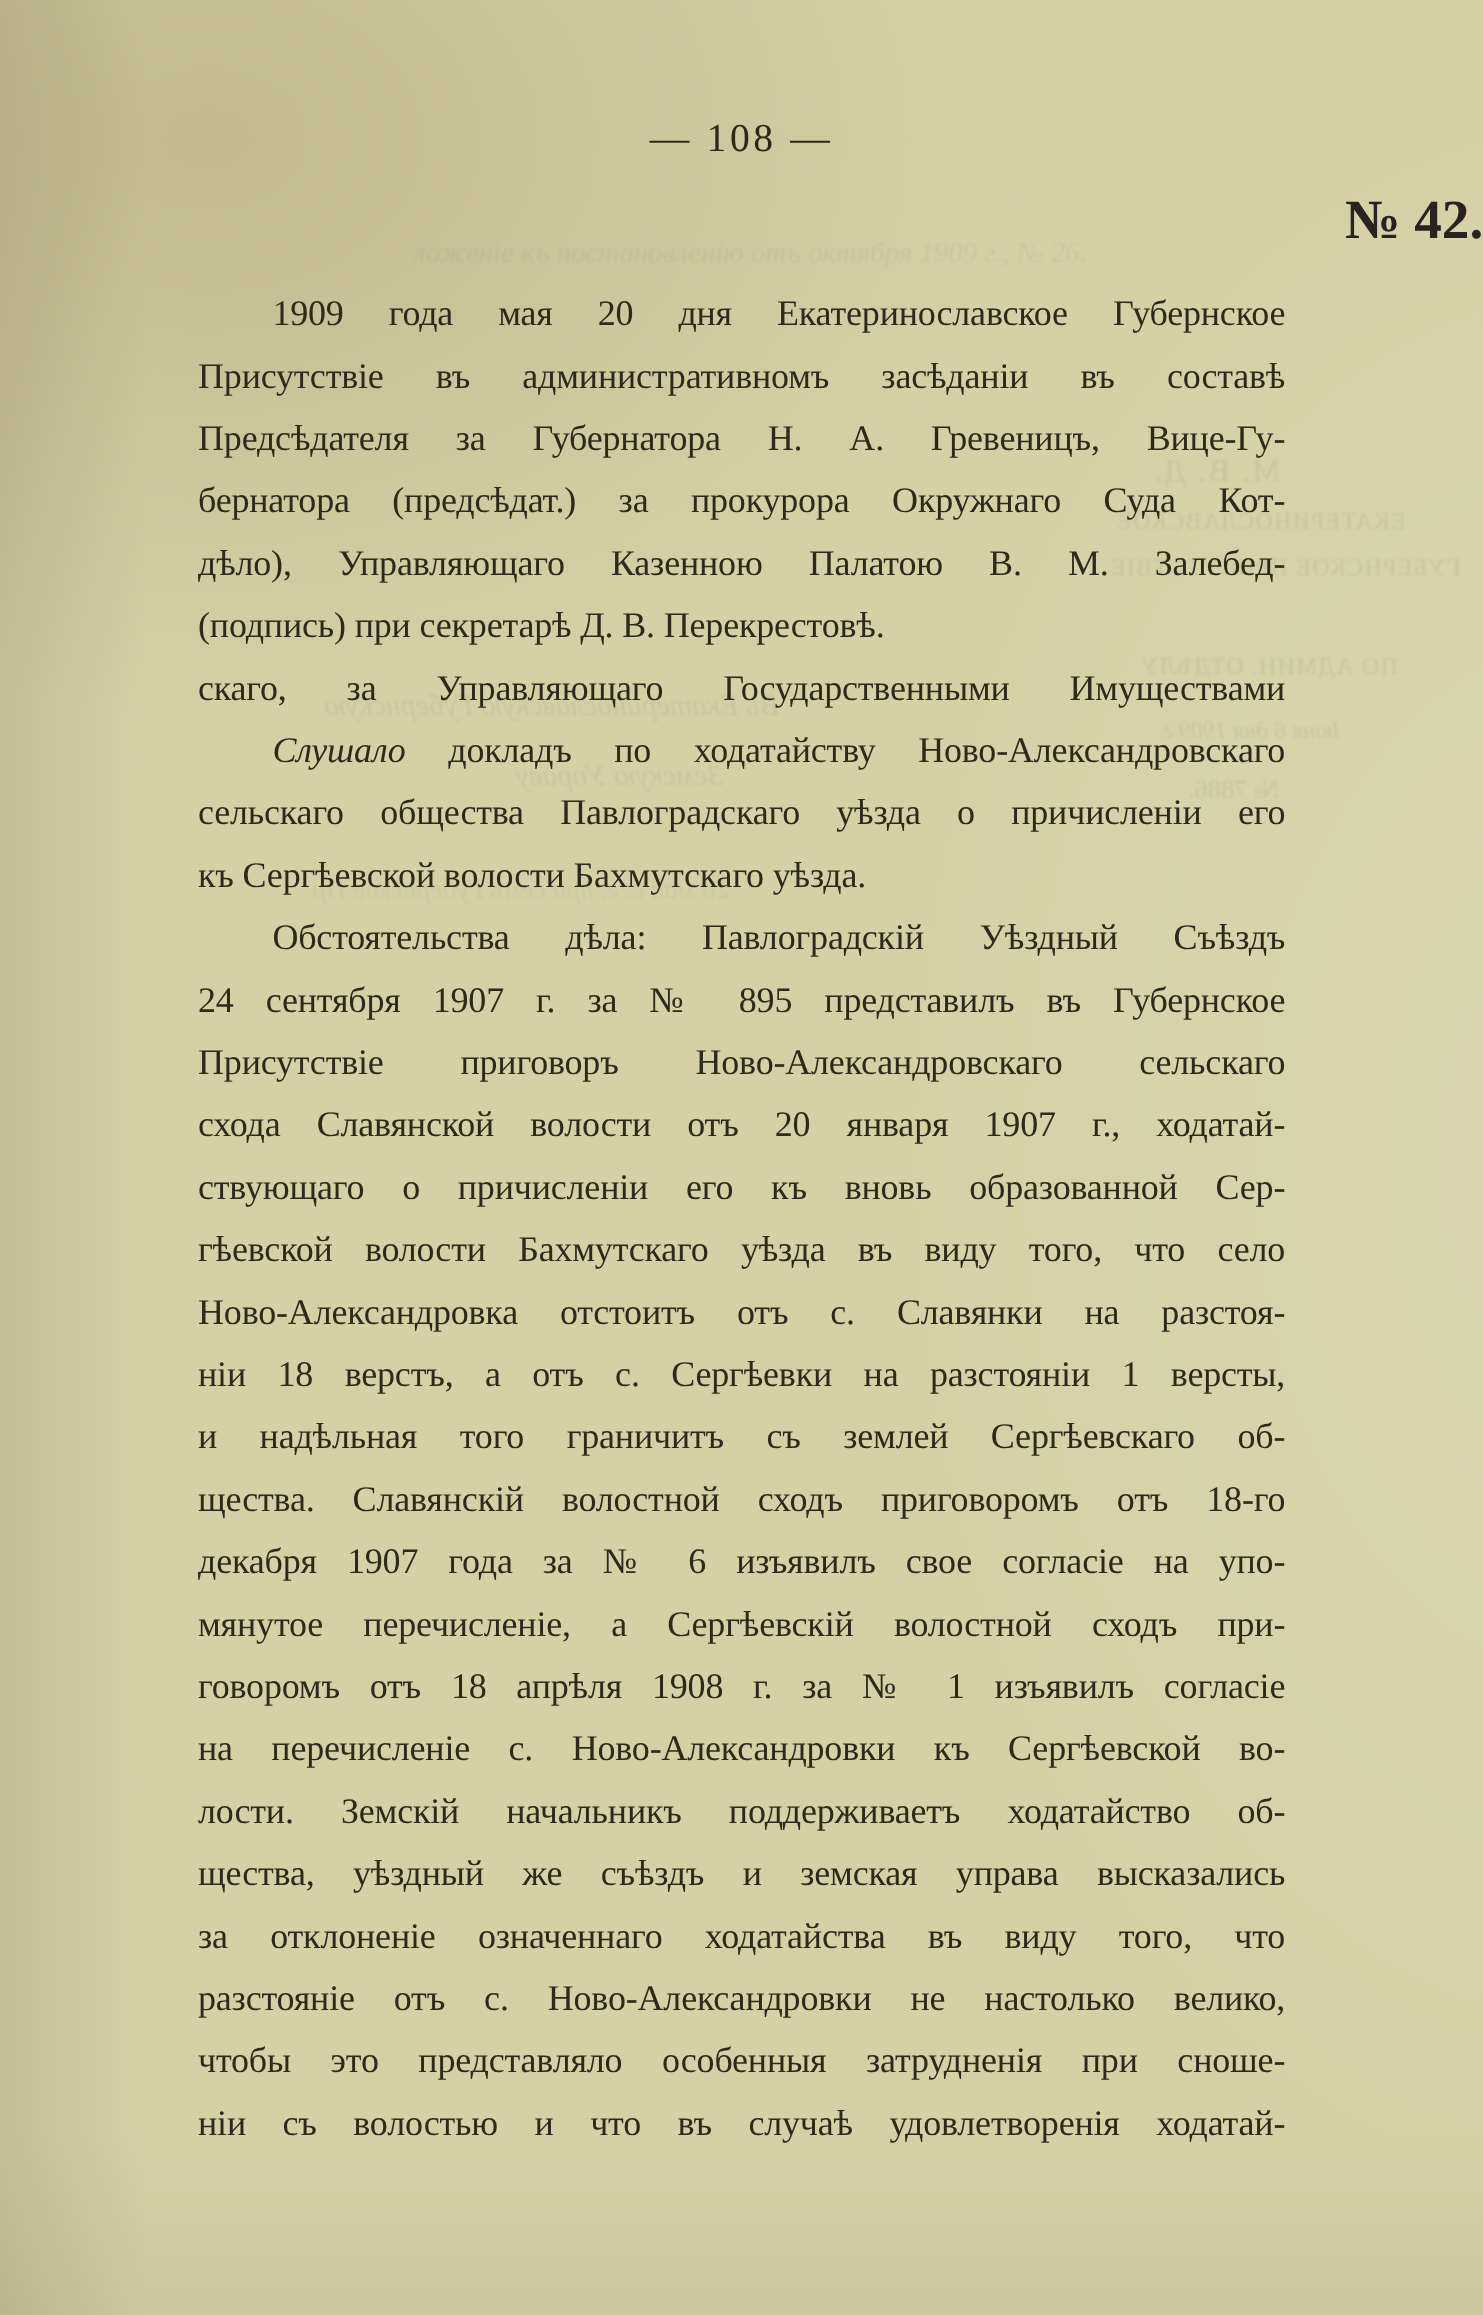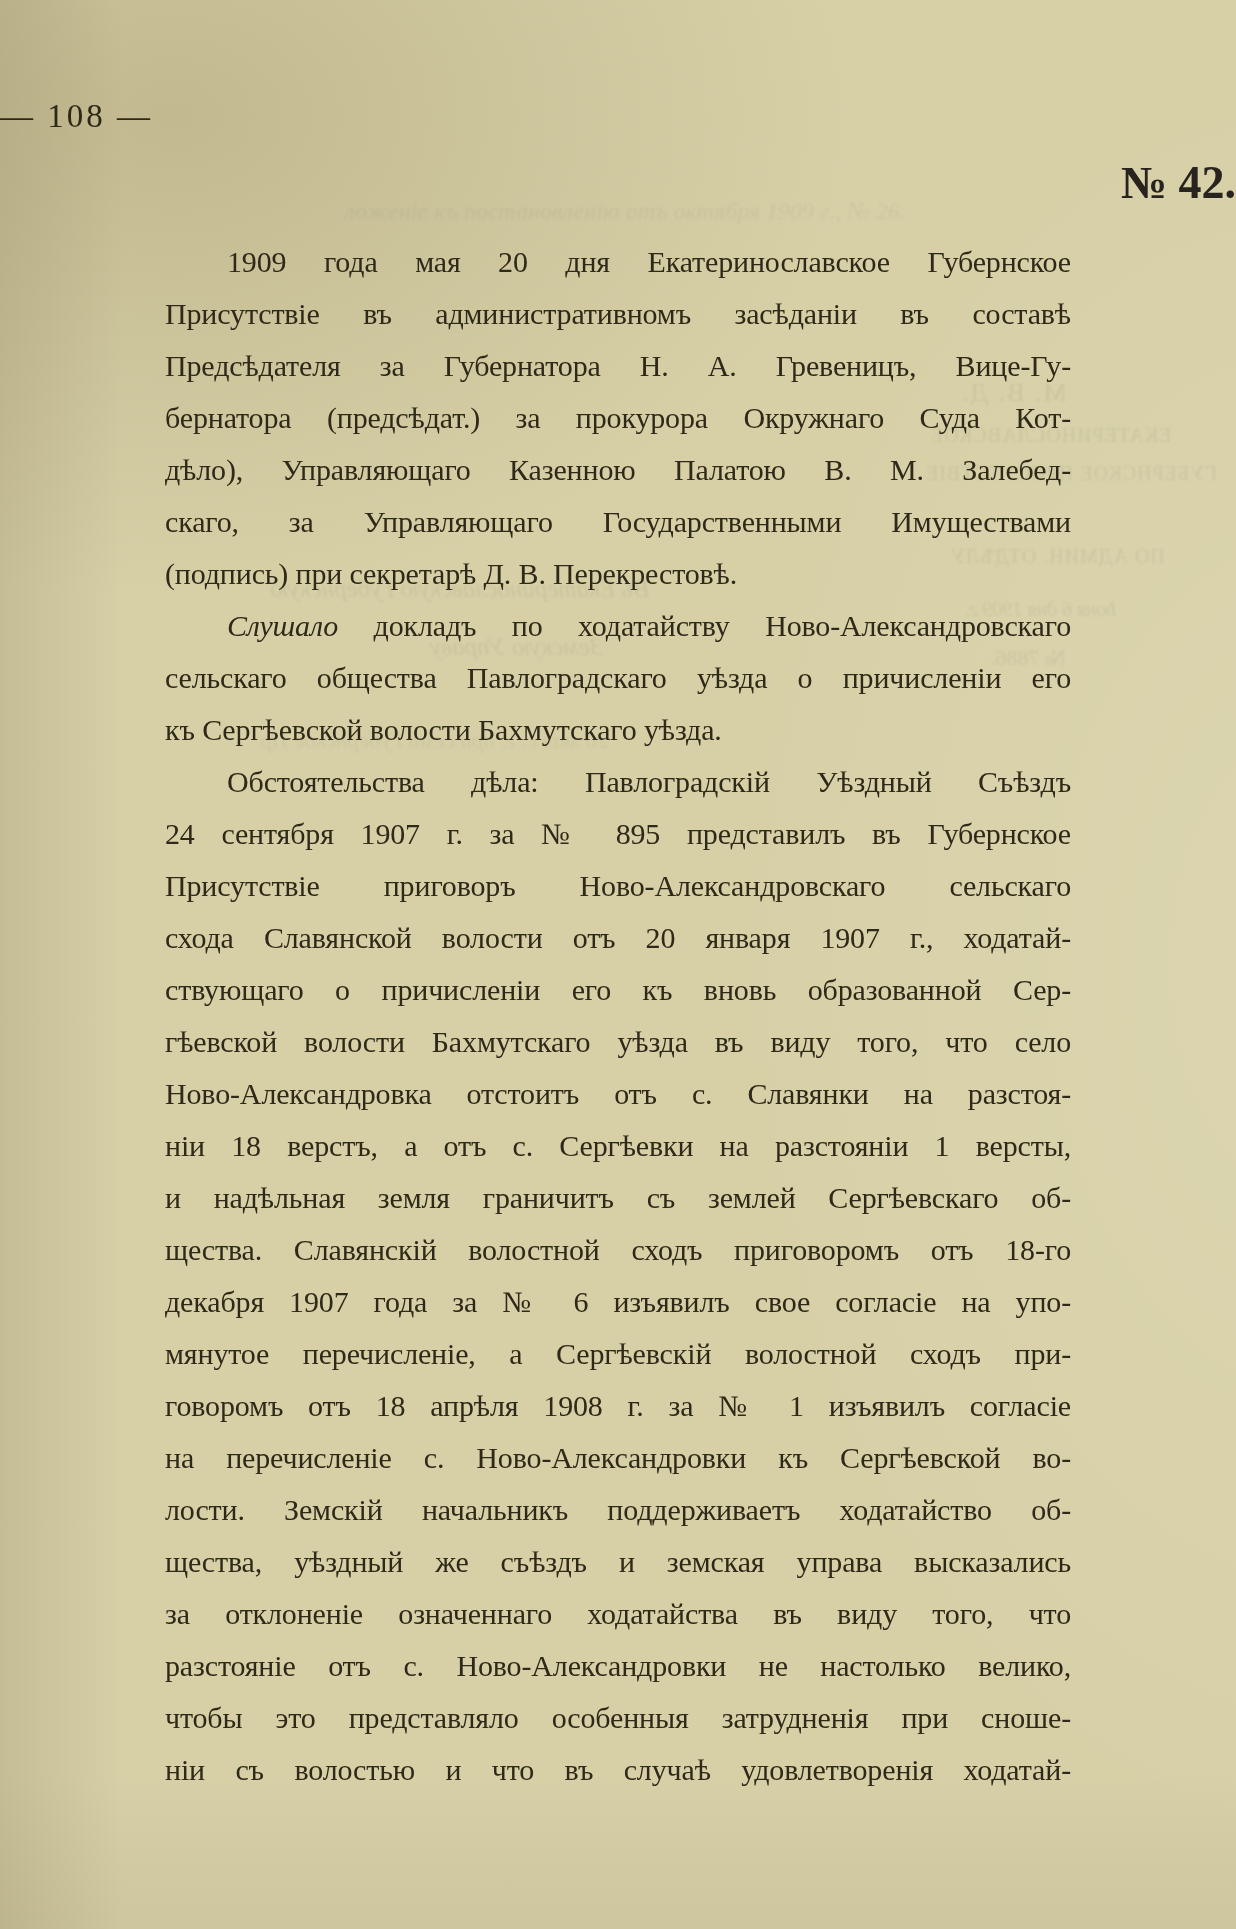--- a/index.html
+++ b/index.html
@@ -11,21 +11,21 @@
       radial-gradient(1100px 780px at 14% 6%, rgba(110,92,52,.20), rgba(110,92,52,0) 62%),
       radial-gradient(1000px 1500px at 108% 50%, rgba(255,255,242,.12), rgba(255,255,242,0) 60%),
       linear-gradient(90deg, rgba(86,72,42,.14), rgba(86,72,42,0) 10%),
       linear-gradient(0deg, rgba(96,82,50,.08), rgba(96,82,50,0) 8%),
       #d7d0a7;
   }
   .page{position:absolute;inset:0;color:#2e2817;}
 
   .pageno{
     position:absolute;top:98px;left:0;width:100%;
-    font-size:33px;letter-spacing:3px;
+    text-align:center;font-size:33px;letter-spacing:3px;
     color:#2e2817;
   }
   .docno{
     position:absolute;top:156px;left:0;width:100%;
     text-align:right;font-weight:bold;font-size:46px;
     color:#29231ا4;color:#29231f;
   }
 
   .textblock{
     position:absolute;left:165px;top:236px;width:906px;
@@ -65,34 +65,34 @@
   <div class="pageno">— 108 —</div>
 
   <div class="docno">№ 42.</div>
 
   <div class="textblock">
       <div class="line indent">1909 года мая 20 дня Екатеринославское Губернское</div>
       <div class="line">Присутствіе въ административномъ засѣданіи въ составѣ</div>
       <div class="line">Предсѣдателя за Губернатора Н. А. Гревеницъ, Вице-Гу-</div>
       <div class="line">бернатора (предсѣдат.) за прокурора Окружнаго Суда Кот-</div>
       <div class="line">дѣло), Управляющаго Казенною Палатою В. М. Залебед-</div>
+      <div class="line para-end">(подпись) при секретарѣ Д. В. Перекрестовѣ.</div>
       <div class="line">скаго, за Управляющаго Государственными Имуществами</div>
-      <div class="line para-end">(подпись) при секретарѣ Д. В. Перекрестовѣ.</div>
       <div class="line indent"><em>Слушало</em><span> докладъ по ходатайству Ново-Александровскаго</span></div>
       <div class="line">сельскаго общества Павлоградскаго уѣзда о причисленіи его</div>
       <div class="line para-end">къ Сергѣевской волости Бахмутскаго уѣзда.</div>
       <div class="line indent">Обстоятельства дѣла: Павлоградскій Уѣздный Съѣздъ</div>
       <div class="line">24 сентября 1907 г. за № 895 представилъ въ Губернское</div>
       <div class="line">Присутствіе приговоръ Ново-Александровскаго сельскаго</div>
       <div class="line">схода Славянской волости отъ 20 января 1907 г., ходатай-</div>
       <div class="line">ствующаго о причисленіи его къ вновь образованной Сер-</div>
       <div class="line">гѣевской волости Бахмутскаго уѣзда въ виду того, что село</div>
       <div class="line">Ново-Александровка отстоитъ отъ с. Славянки на разстоя-</div>
       <div class="line">ніи 18 верстъ, а отъ с. Сергѣевки на разстояніи 1 версты,</div>
-      <div class="line">и надѣльная земля граничитъ съ землей Сергѣевскаго об-</div>
+      <div class="line">и надѣльная того граничитъ съ землей Сергѣевскаго об-</div>
       <div class="line">щества. Славянскій волостной сходъ приговоромъ отъ 18-го</div>
       <div class="line">декабря 1907 года за № 6 изъявилъ свое согласіе на упо-</div>
       <div class="line">мянутое перечисленіе, а Сергѣевскій волостной сходъ при-</div>
       <div class="line">говоромъ отъ 18 апрѣля 1908 г. за № 1 изъявилъ согласіе</div>
       <div class="line">на перечисленіе с. Ново-Александровки къ Сергѣевской во-</div>
       <div class="line">лости. Земскій начальникъ поддерживаетъ ходатайство об-</div>
       <div class="line">щества, уѣздный же съѣздъ и земская управа высказались</div>
       <div class="line">за отклоненіе означеннаго ходатайства въ виду того, что</div>
       <div class="line">разстояніе отъ с. Ново-Александровки не настолько велико,</div>
       <div class="line">чтобы это представляло особенныя затрудненія при сноше-</div>

